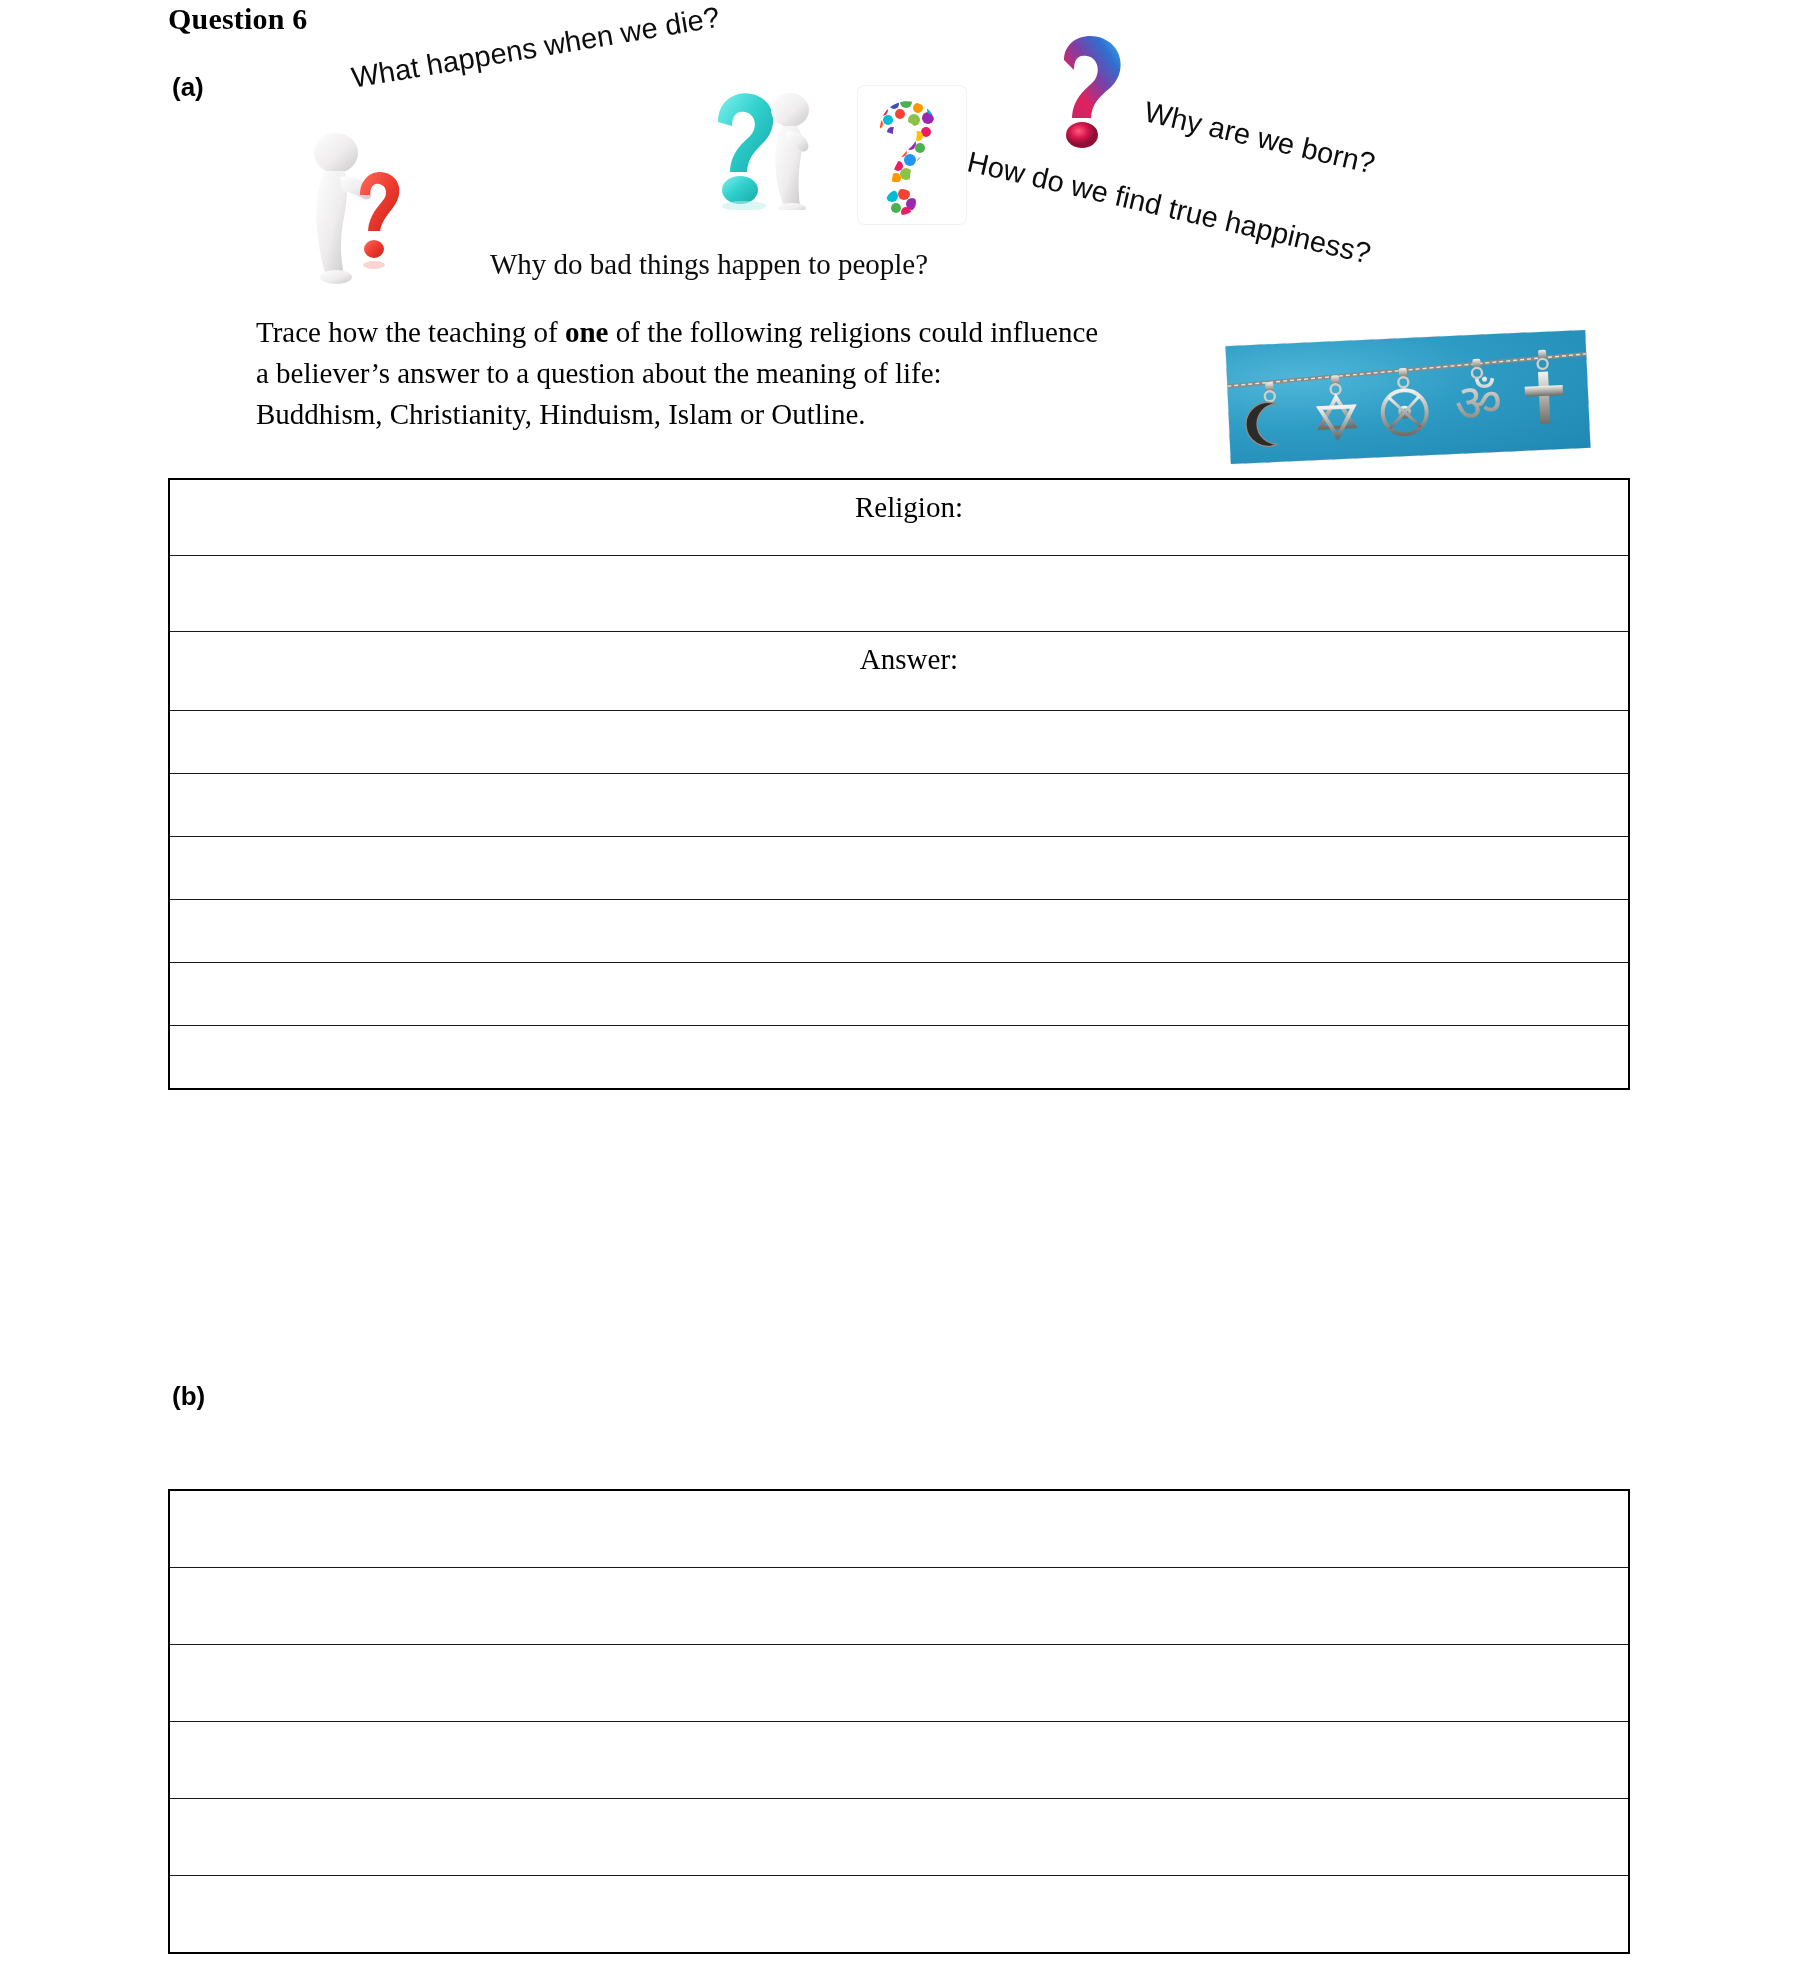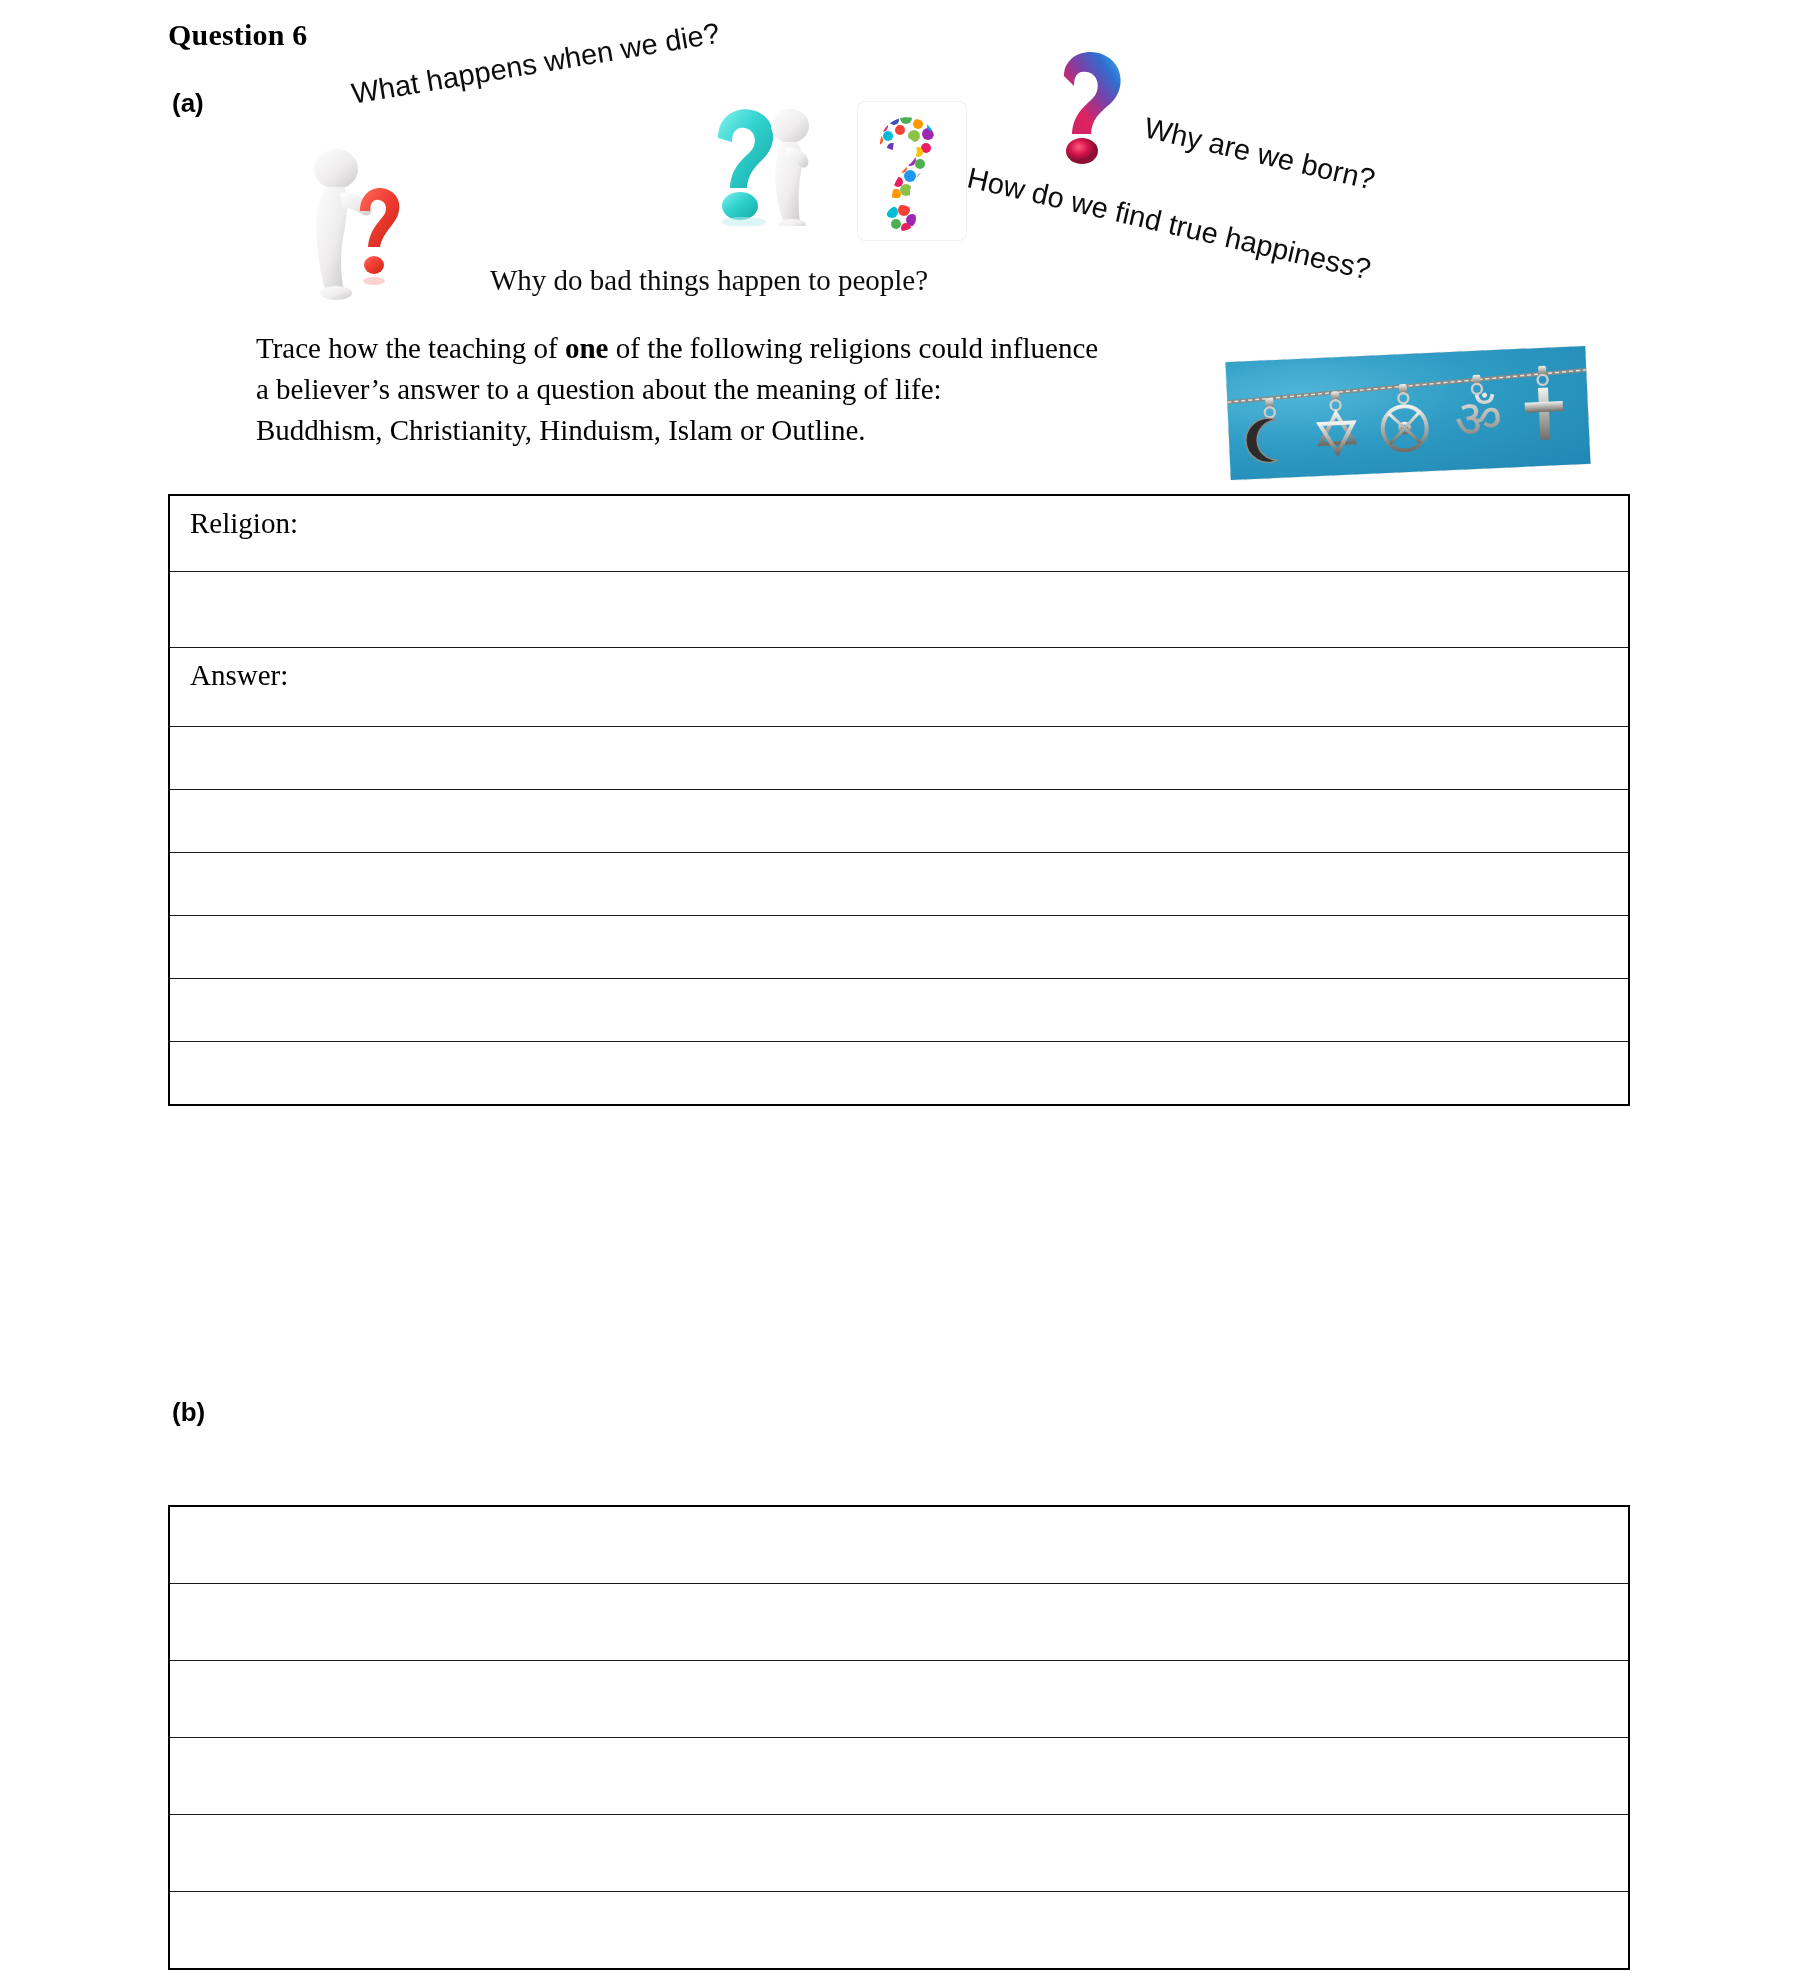--- a/index.html
+++ b/index.html
@@ -11,21 +11,21 @@
     width: 1818px;
     height: 1982px;
     position: relative;
     font-family: "Liberation Sans", sans-serif;
     color: #000000;
     overflow: hidden;
   }
 
   .page {
     position: absolute;
-    left: 0; top: 16px;
+    left: 0; top: 0;
     width: 1818px;
     height: 1418px;
   }
 
   
   .q-heading {
     position: absolute;
     left: 168px;
     top: 2px;
     font-family: "Liberation Serif", serif;
@@ -153,21 +153,21 @@
     background: #ffffff;
   }
   table.answer-table td {
     border: 1px solid #1a1a1a;
     padding: 0 0 0 20px;
     vertical-align: top;
     font-family: "Liberation Serif", serif;
     font-size: 29px;
     line-height: 1.0;
   }
-  table.answer-table { border: 2px solid #000; }
+  table.answer-table { border: 2px solid #000; text-align: center; }
 
   #table-a { left: 168px; top: 478px; width: 1462px; }
   #table-b { left: 168px; top: 1489px; width: 1462px; }
 
   .cell-label { padding-top: 13px !important; }
 
   
   .part-label-b {
     position: absolute;
     left: 172px;

